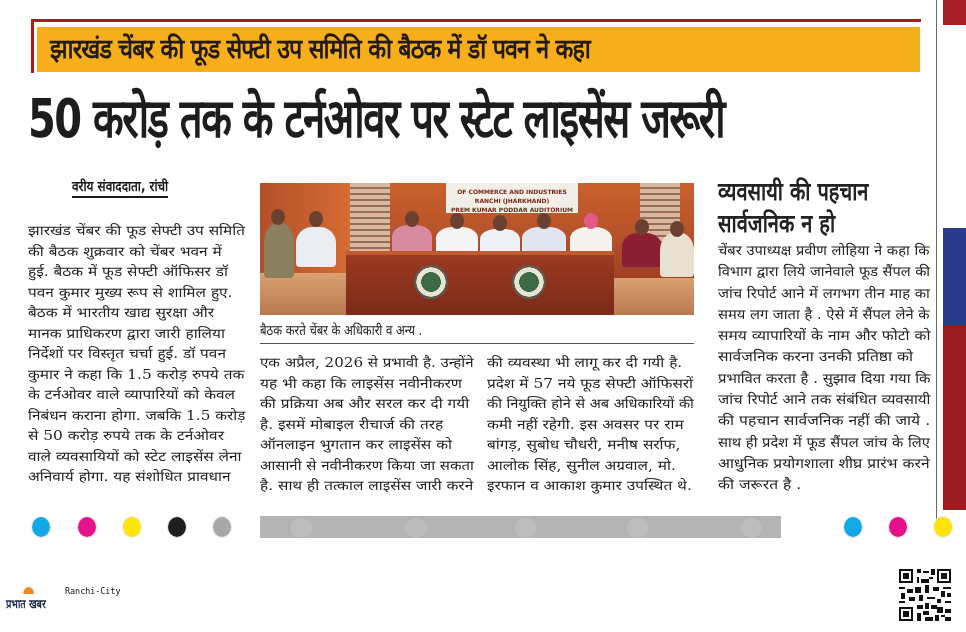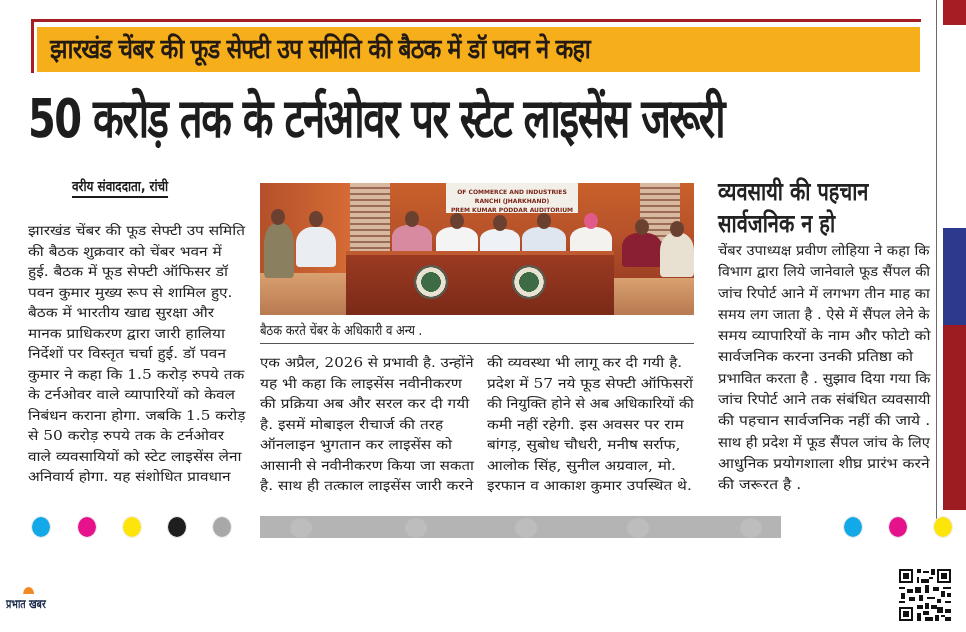--- a/index.html
+++ b/index.html
@@ -182,20 +182,21 @@
 </div>
 <div class="abs dot" style="left:843px;background:#13a8e8;"></div>
 <div class="abs dot" style="left:888px;background:#e6128b;"></div>
 <div class="abs dot" style="left:933px;background:#fde40a;"></div>
 
 <div class="abs logo">
   <span class="sun"></span>
   <span>प्रभात खबर</span>
 </div>
 <div class="abs meta">
+  <div>Ranchi-City</div>
 </div>
 <div class="abs qr">
   <svg width="56" height="56" viewBox="0 0 28 28" shape-rendering="crispEdges">
     <rect x="0" y="0" width="28" height="28" fill="#fff"></rect>
     <g fill="#111">
       <rect x="1" y="1" width="7" height="7"></rect>
         <rect x="2" y="2" width="5" height="5" fill="#fff"></rect>
         <rect x="3" y="3" width="3" height="3"></rect>
       <rect x="20" y="1" width="7" height="7"></rect>
         <rect x="21" y="2" width="5" height="5" fill="#fff"></rect>

